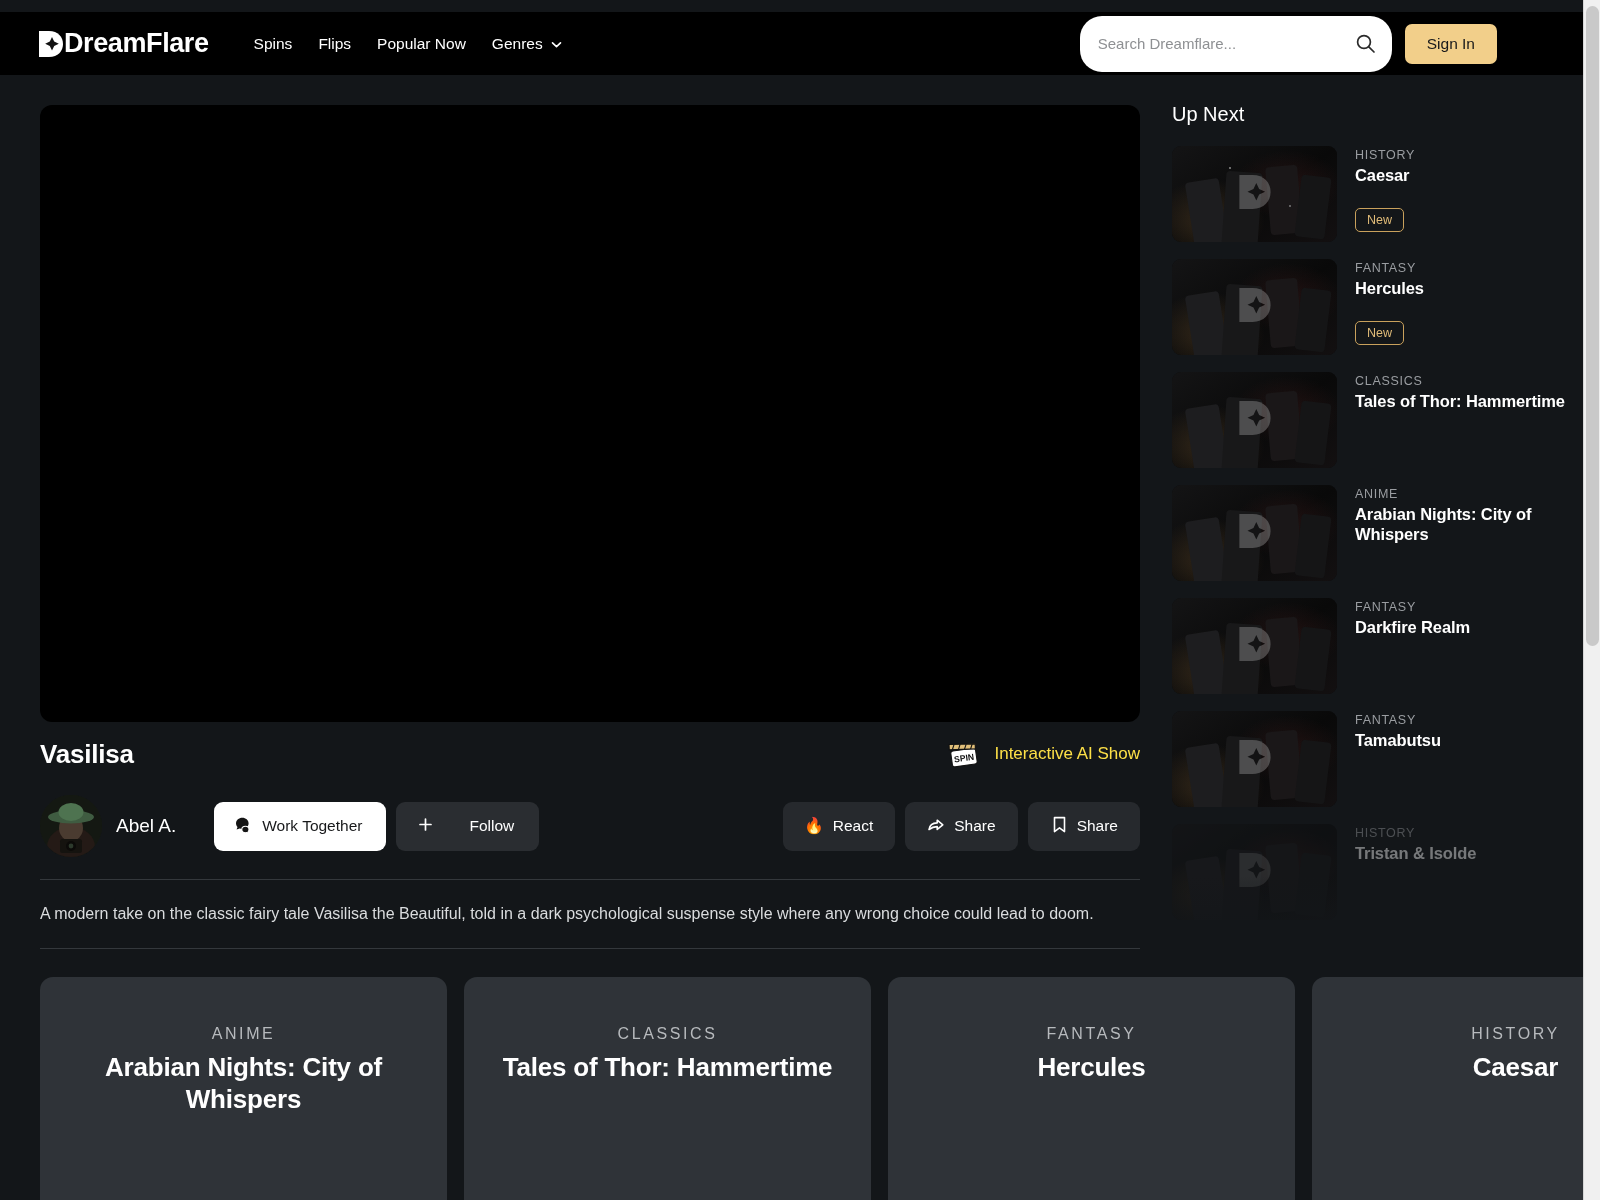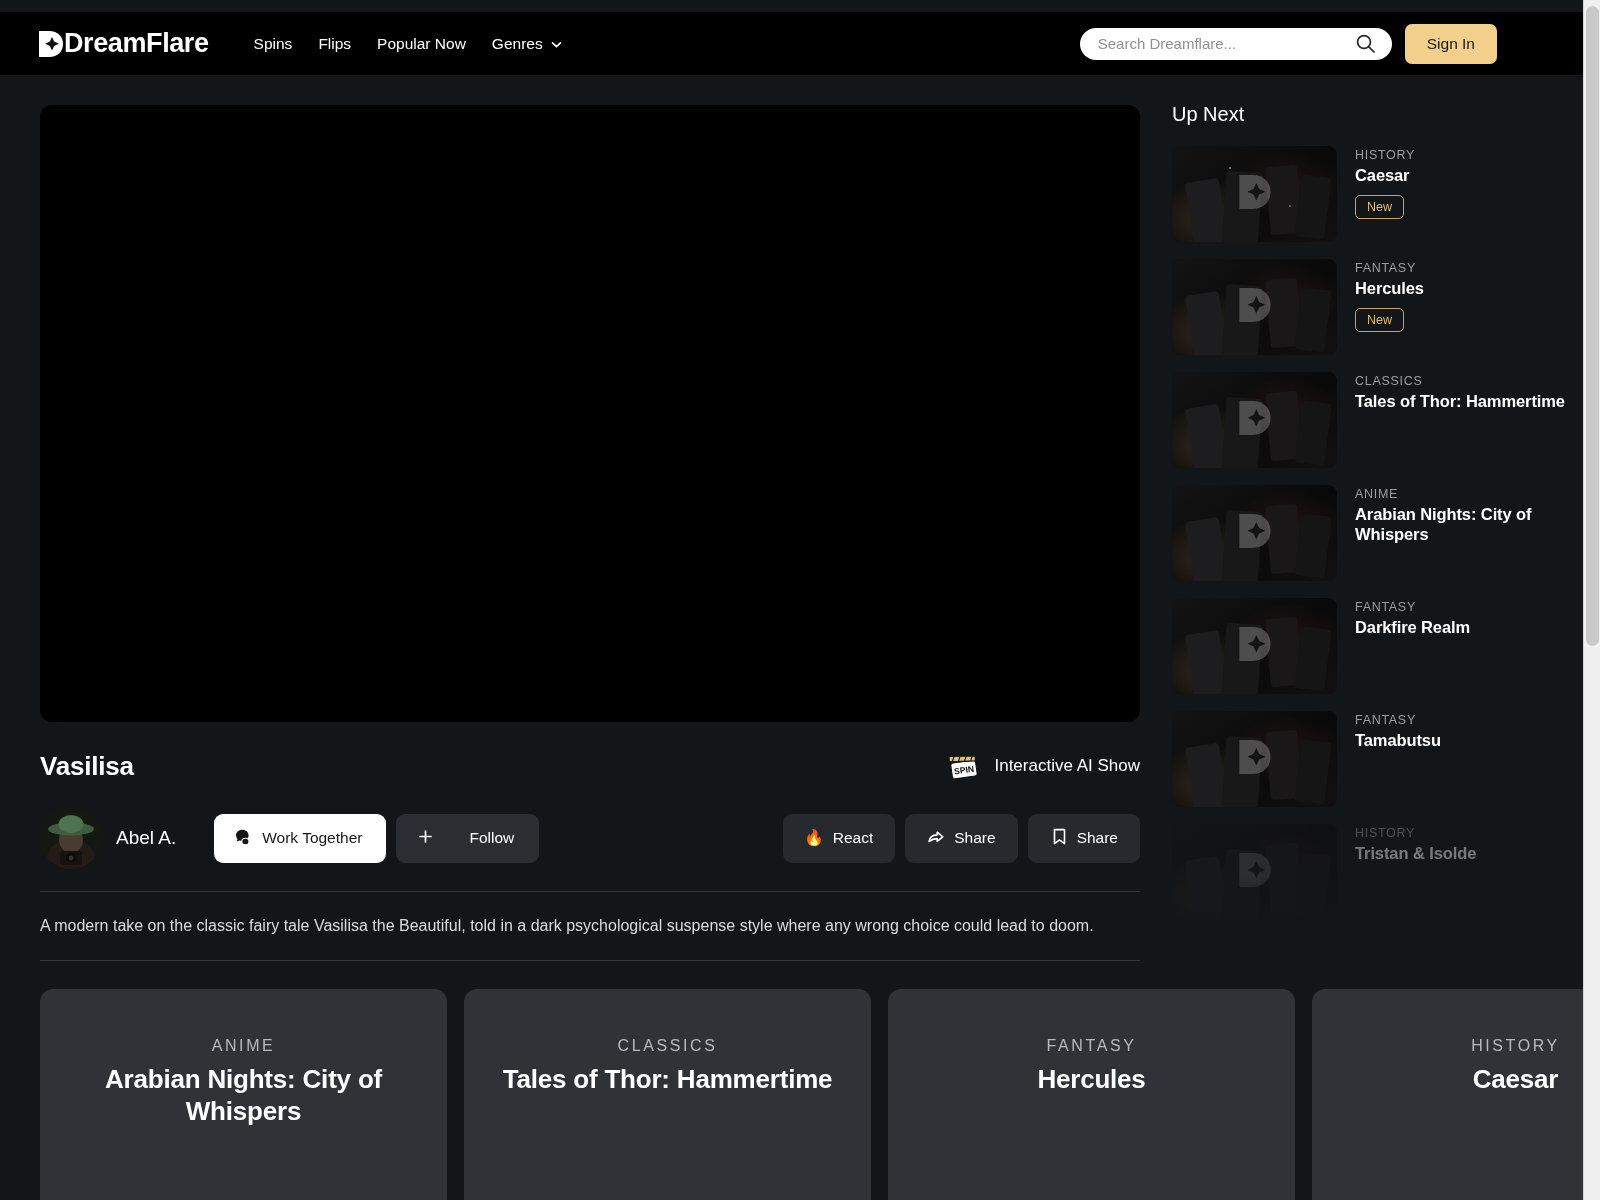--- a/index.html
+++ b/index.html
@@ -50,21 +50,21 @@
     cursor: pointer; white-space: nowrap;
     display: flex; align-items: center; gap: 7px;
   }
   .chev { display:inline-block; width: 13px; height: 13px; }
 
   .header-right {
     position: absolute; right: 86px; top: 50%; transform: translateY(-50%);
     display: flex; align-items: center; gap: 13px;
   }
   .search-box {
-    width: 312px; height: 32px; background: #ffffff;
+    width: 312px; height: 56px; background: #ffffff;
     border-radius: 22px; display: flex; align-items: center;
     padding: 0 16px 0 18px; gap: 8px;
   }
   .search-input {
     flex: 1; border: none; outline: none; background: transparent;
     font-family: "Liberation Sans", sans-serif;
     font-size: 15px; color: #333;
   }
   .search-input::placeholder { color: #8e9093; }
   .search-icon { width: 21px; height: 21px; flex: 0 0 auto; }
@@ -88,29 +88,29 @@
   
   .player {
     width: 1100px; height: 617px;
     background: #000000; border-radius: 12px;
     position: relative; overflow: hidden;
   }
 
   
   .title-row {
     display: flex; align-items: center; justify-content: space-between;
-    width: 1100px; margin-top: 27px;
+    width: 1100px; margin-top: 15px;
   }
   .video-title {
     color: #ffffff; font-size: 26px; font-weight: 700;
     letter-spacing: -0.2px;
   }
   .show-badge { display: flex; align-items: center; gap: 11px; }
   .clapper { width: 38px; height: 34px; flex:0 0 auto; }
-  .show-badge-label { color: #ffffff; font-size: 17px; font-weight: 400; }
+  .show-badge-label { color: #fde047; font-size: 17px; font-weight: 400; }
 
   
   .creator-row {
     display: flex; align-items: center;
     width: 1100px; margin-top: 24px;
   }
   .avatar {
     width: 62px; height: 62px; border-radius: 50%;
     overflow: hidden; flex: 0 0 auto;
     background: #1a1d16; position: relative;
@@ -217,21 +217,21 @@
   .upnext-genre {
     color: #9a9da1; font-size: 12.5px;
     letter-spacing: 0.7px; text-transform: uppercase;
     margin-bottom: 3px;
   }
   .upnext-title {
     color: #ffffff; font-size: 16.5px; font-weight: 700;
     line-height: 1.23; letter-spacing: -0.1px;
   }
   .new-badge {
-    display: inline-block; margin-top: 10px;
+    display: inline-block; margin-top: 23px;
     border: 1px solid #c9a15c; color: #e0bb78;
     font-size: 12.5px; border-radius: 5px;
     padding: 4px 11px;
   }
   .upnext-item.faded { opacity: 0.42; }
   .upnext-fade {
     position: absolute; left: 0; right: 0; bottom: 0;
     height: 90px; pointer-events: none;
     background: linear-gradient(to bottom, rgba(19,22,25,0) 0%, rgba(19,22,25,0.92) 70%, #131619 100%);
   }

